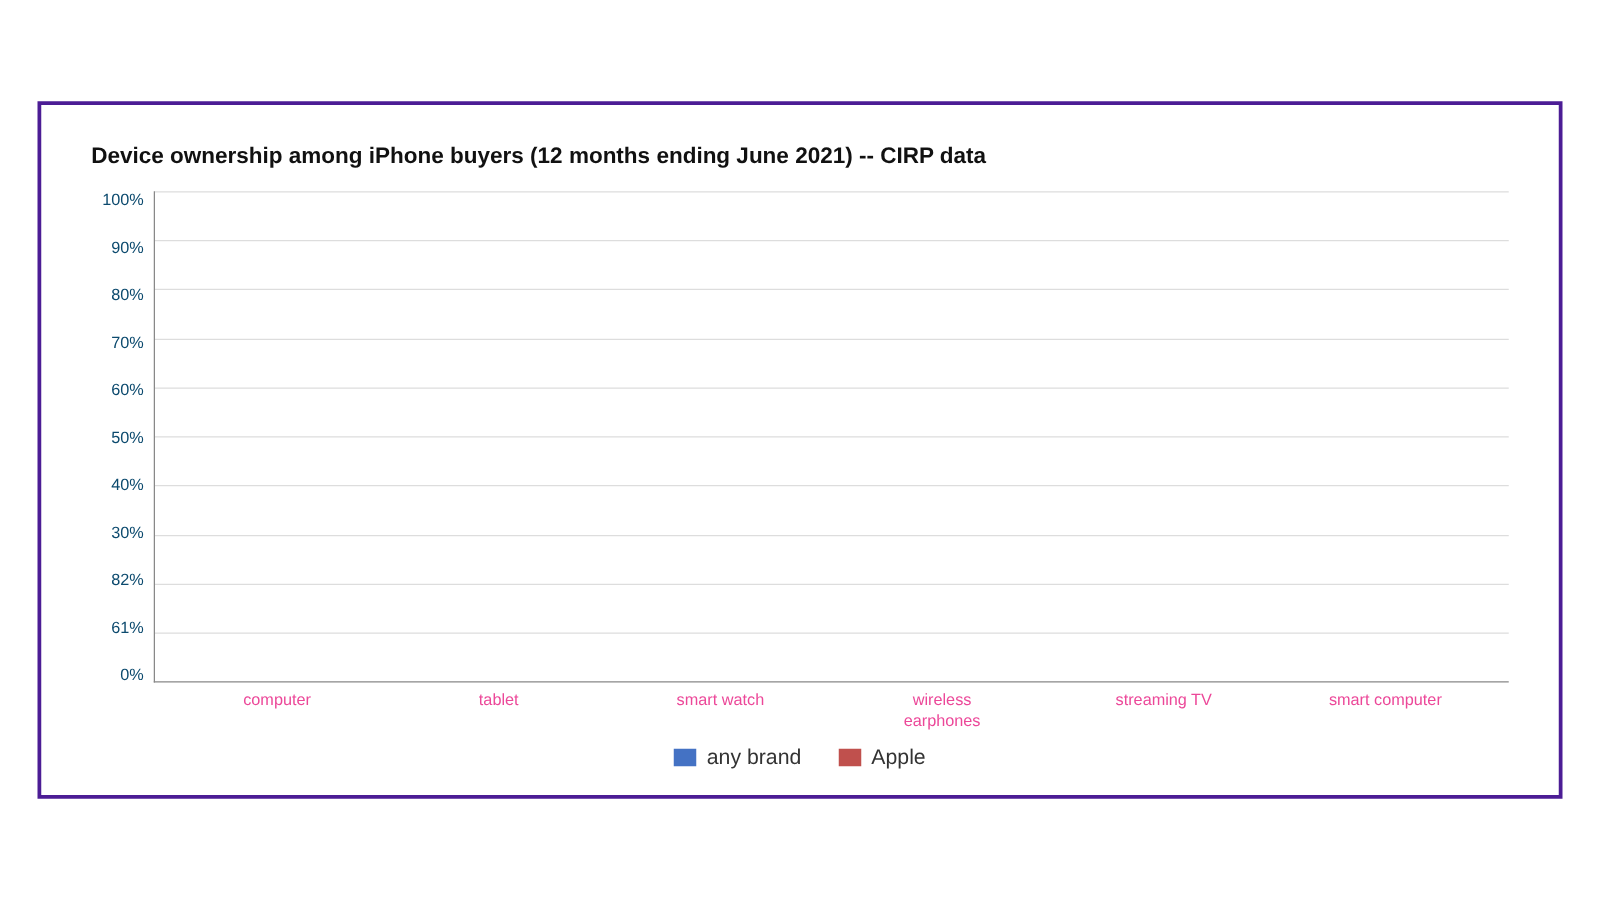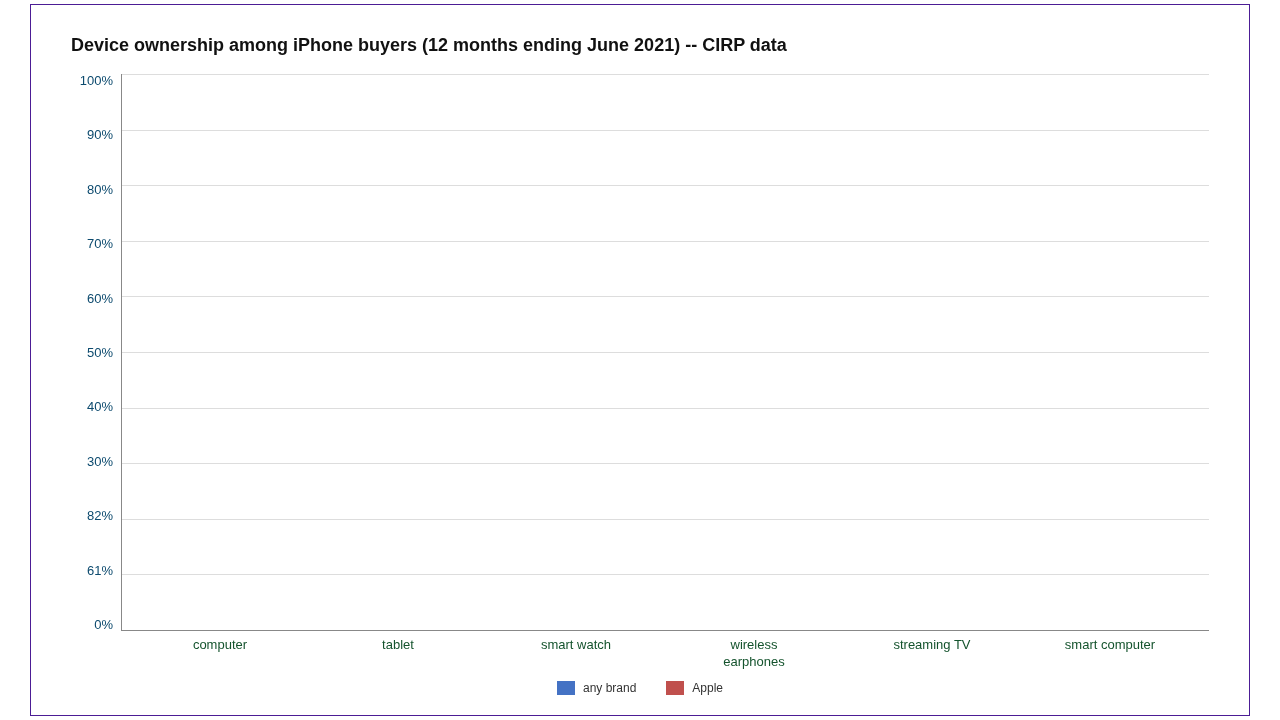--- a/index.html
+++ b/index.html
@@ -7,22 +7,22 @@
       background: #fff;
       font-family: Arial, sans-serif;
       width: 1280px;
       height: 720px;
       display: flex;
       align-items: center;
       justify-content: center;
     }
     .chart-container {
       width: 1220px;
-      height: 712px;
-      border: 1px solid #4c1d95;
+      height: 558px;
+      border: 3px solid #4c1d95;
       background: #fff;
       padding: 30px 40px 20px 40px;
       display: flex;
       flex-direction: column;
     }
     .chart-title {
       font-size: 18px;
       font-weight: bold;
       color: #111;
       margin-bottom: 18px;
@@ -97,36 +97,36 @@
     .x-labels {
       display: flex;
       flex-direction: row;
       padding: 6px 10px 0 10px;
       margin-left: 0;
     }
     .x-label-group {
       flex: 1;
       text-align: center;
       font-size: 13px;
-      color: #14532d;
+      color: #ec4899;
       line-height: 1.3;
     }
     .legend {
       display: flex;
       flex-direction: row;
       justify-content: center;
       align-items: center;
       gap: 30px;
       margin-top: 10px;
     }
     .legend-item {
       display: flex;
       align-items: center;
       gap: 8px;
-      font-size: 12px;
+      font-size: 17px;
       color: #333;
     }
     .legend-swatch {
       width: 18px;
       height: 14px;
       display: inline-block;
     }
   </style>
 </head>
 <body>

